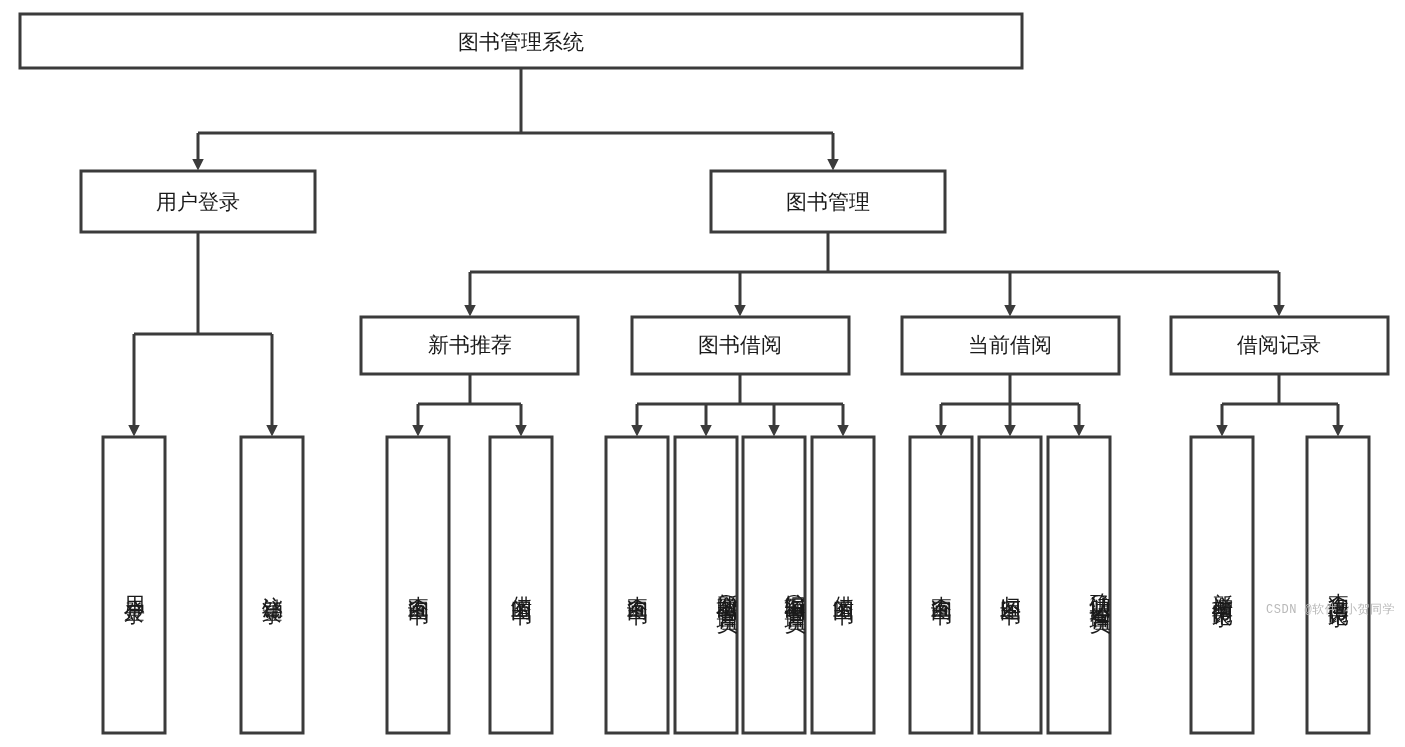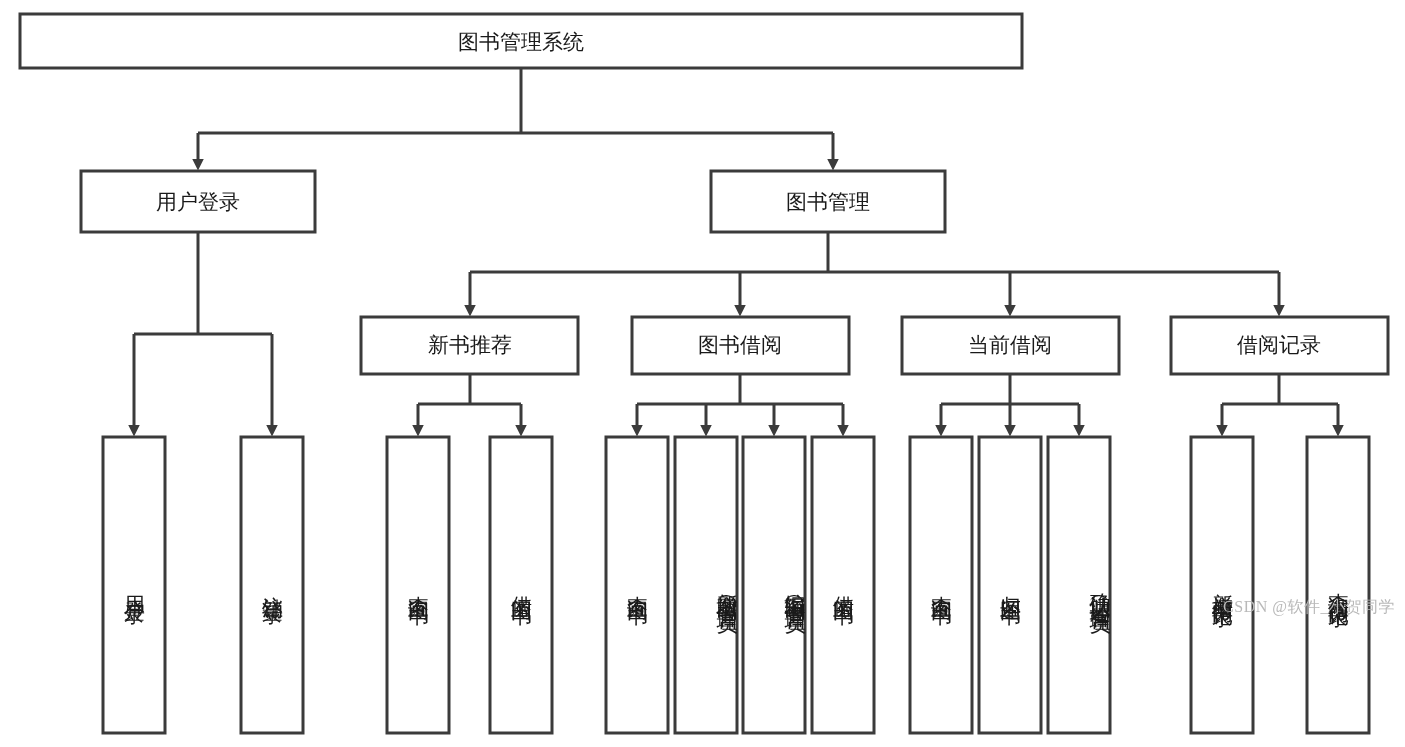--- a/index.html
+++ b/index.html
@@ -45,22 +45,22 @@
     font-family: "DejaVu Sans", "Liberation Sans", sans-serif;
     font-size: 21px;
     fill: #1a1a1a;
     text-anchor: middle;
     dominant-baseline: middle;
   }
   .watermark {
     position: absolute;
     right: 10px;
     bottom: 6px;
-    font-family: Liberation Serif, serif;
-    font-size: 16px;
+    font-family: Liberation Mono, monospace;
+    font-size: 12px;
     color: #b9b9b9;
     letter-spacing: 0.5px;
     white-space: nowrap;
     user-select: none;
   }
   .vlabel {
     position: absolute;
     writing-mode: vertical-rl;
     text-orientation: upright;
     font-family: "DejaVu Sans", "Liberation Sans", sans-serif;

